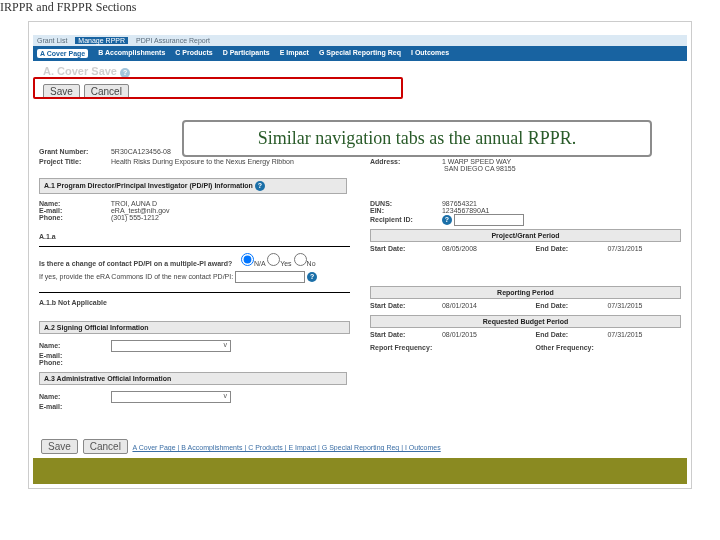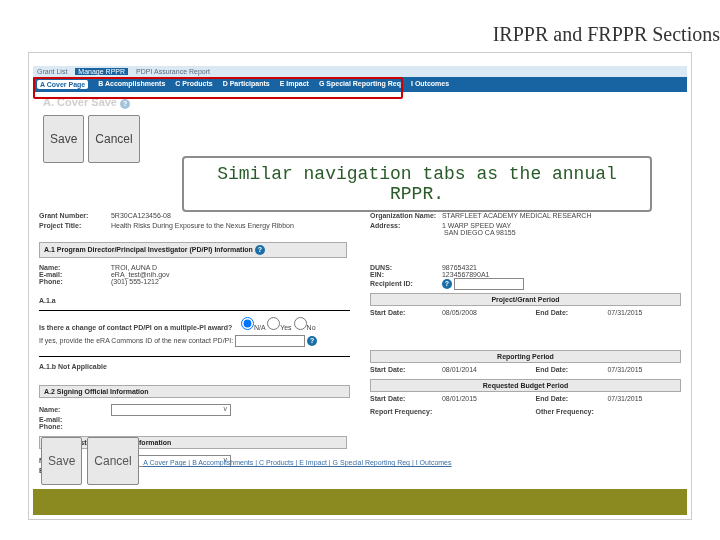--- a/index.html
+++ b/index.html
@@ -5,25 +5,25 @@
   * { box-sizing: border-box; margin: 0; padding: 0; }
   body {
     font-family: Arial, sans-serif;
     width: 720px;
     height: 540px;
     background: #fff;
     color: #333;
     position: relative;
   }
   .title {
-    text-align: right;
+    text-align: left;
     font-family: Georgia, serif;
-    font-size: 20px;
+    font-size: 12px;
     color: #333;
-    margin: 23px 0 6px;
+    margin: 0 0 6px;
   }
   .slide {
     border: 1px solid #ccc;
     margin: 0 28px;
     width: 664px;
     height: 468px;
     position: relative;
     background: #fff;
     padding: 4px 4px 30px 4px;
     overflow: hidden;
@@ -63,38 +63,37 @@
     pointer-events:none;
   }
   .callout{
     position:absolute;
     left:182px; top:120px;
     width:470px;
     border:2px solid #8c8c8c;
     background:#fff;
     border-radius:4px;
     text-align:center;
-    font-family:Liberation Mono, monospace;
+    font-family:Liberation Serif, serif;
     color:#295b29;
     font-size:18px;
     padding:6px 10px;
     z-index:5;
-    margin-top:36px;
   }
   .form-area{
     font-size:7px;
     color:#444;
     padding:0 6px;
   }
   .qmark{
     display:inline-block;width:10px;height:10px;border-radius:50%;background:#1b6fa8;color:#fff;font-size:7px;text-align:center;line-height:10px;font-weight:bold;
   }
   .covertxt{color:#888;font-size:11px;font-weight:bold;margin:4px 0 6px 4px;opacity:0.4}
   .btns{margin:4px 0 10px 4px}
-  .btn{display:inline-block;border:1px solid #888;background:#e8e8e8;font-size:12px;padding:16px 6px;border-radius:2px;margin-right:2px}
+  .btn{display:inline-block;border:1px solid #888;background:#e8e8e8;font-size:10px;padding:1px 6px;border-radius:2px;margin-right:2px}
   .row{display:flex;gap:20px;margin:3px 0}
   .col{flex:1;min-width:0}
   .lbl{font-weight:bold;color:#444;display:inline-block;min-width:70px}
   hr.sep{border:none;border-top:1px solid #000;margin:6px 0}
   .section-hdr{background:#e9e9e9;border:1px solid #aaa;font-weight:bold;font-size:7px;color:#222;padding:2px 4px;margin:6px 0;text-align:left}
   .box-hdr{background:#e9e9e9;border:1px solid #aaa;font-weight:bold;font-size:7px;color:#222;padding:2px 4px;text-align:center;margin-top:0}
   .input{display:inline-block;border:1px solid #888;background:#fff;height:12px;width:120px;vertical-align:middle}
   .input.sm{width:70px}
   .sel{display:inline-block;border:1px solid #888;background:#fff;height:12px;width:120px;vertical-align:middle;position:relative}
   .sel:after{content:"v";position:absolute;right:3px;top:0;font-size:7px;color:#555}

